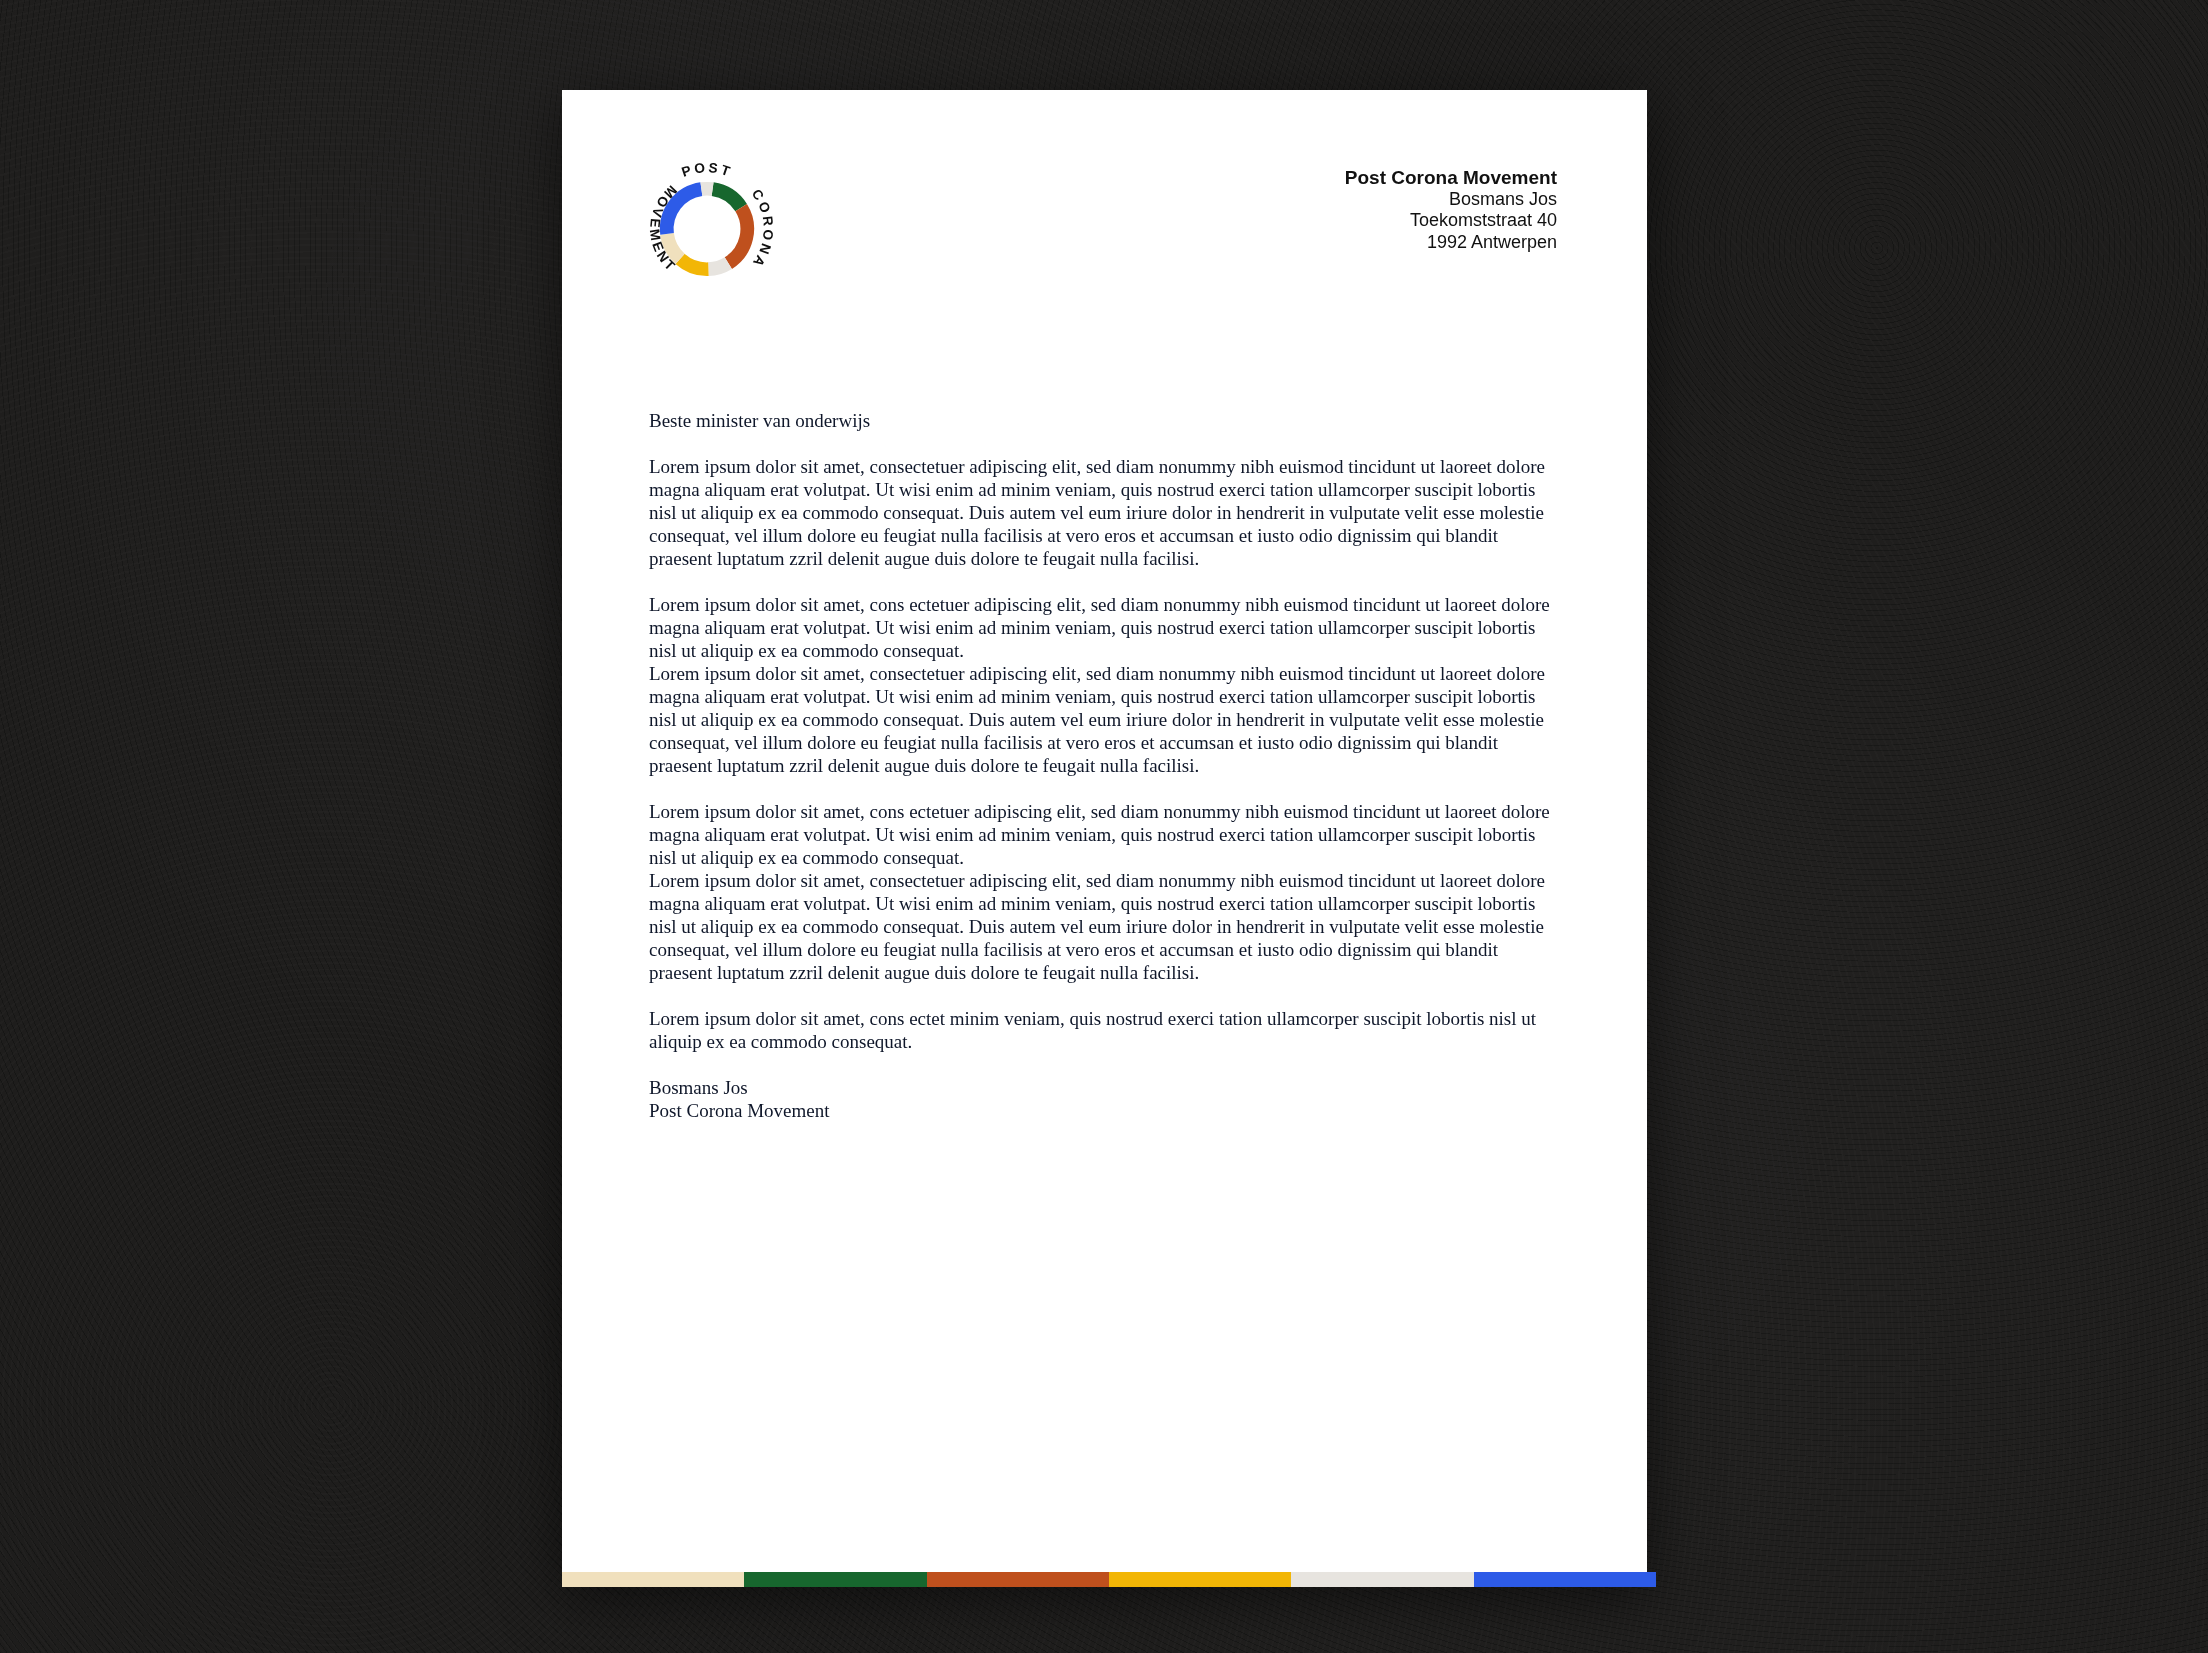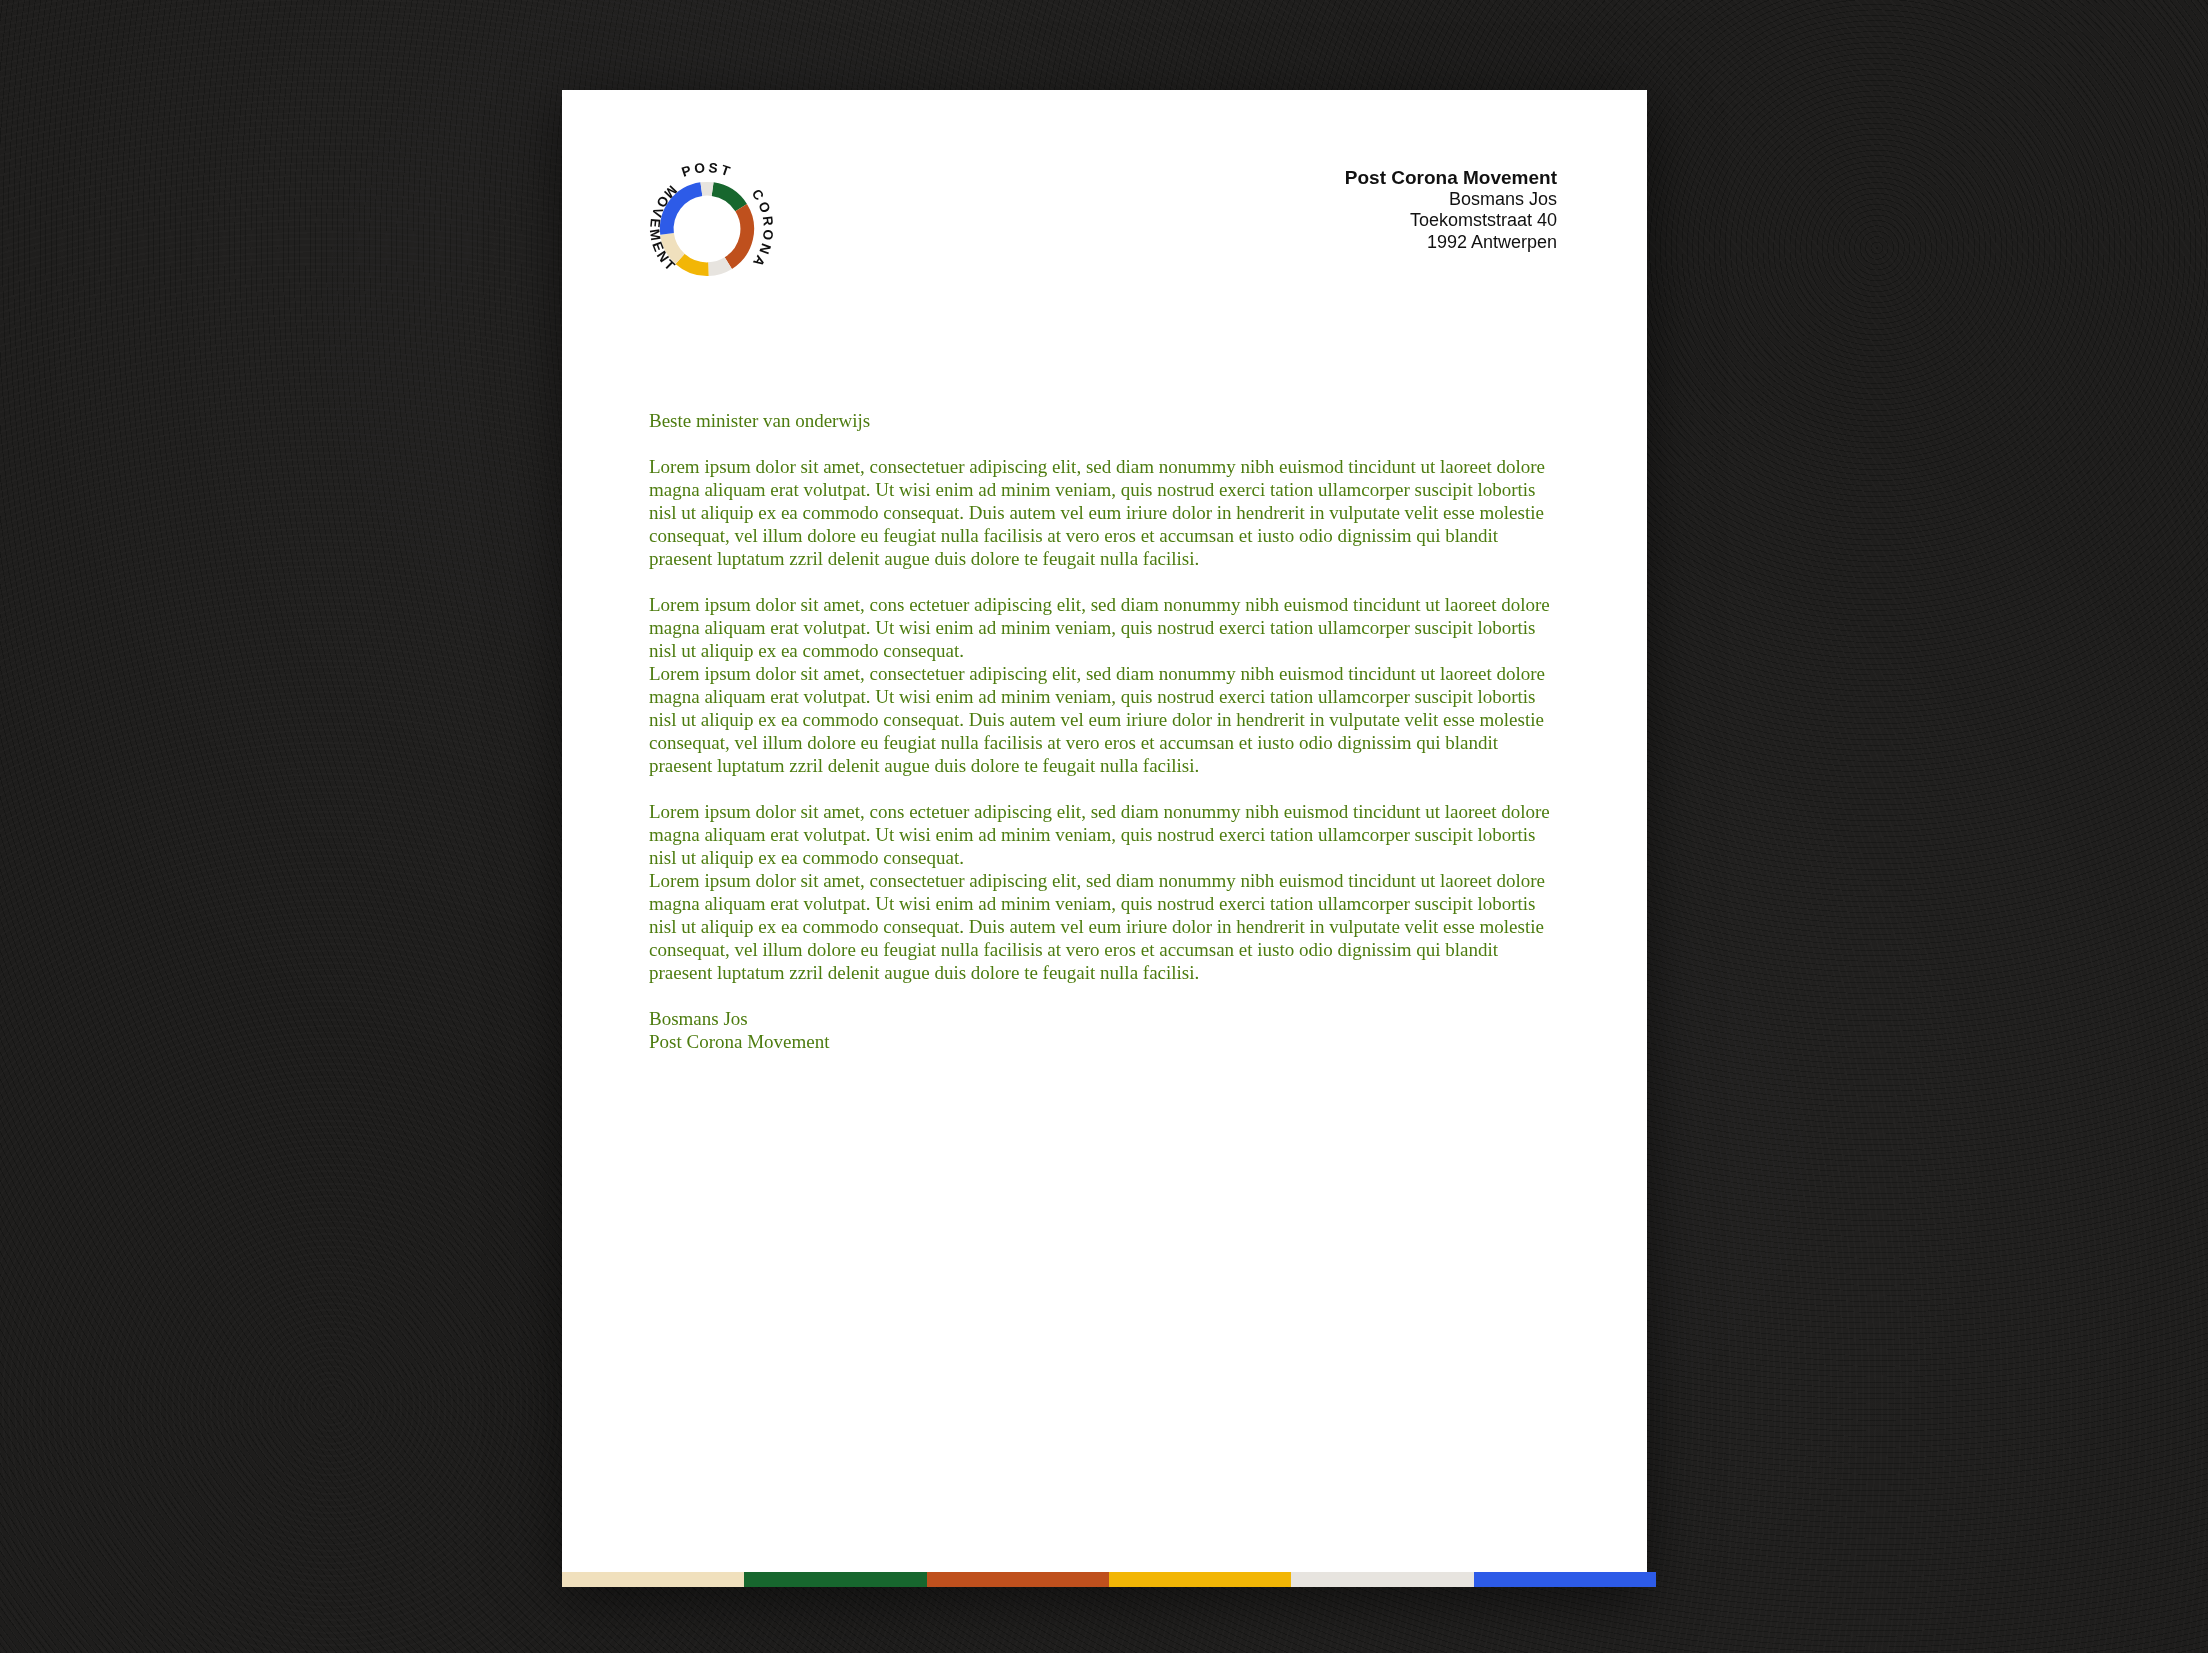--- a/index.html
+++ b/index.html
@@ -40,21 +40,21 @@
     font-size:18px;line-height:21.5px;
     color:#111111;
   }
   .sender .org{font-weight:bold;font-size:19px;}
   
   .letter{
     position:absolute;left:87px;top:319px;
     width:905px;
     font-family:"Liberation Serif",serif;
     font-size:19px;line-height:23px;
-    color:#4d7c0f;
+    color:#0f172a;
   }
   .letter p{margin:0;white-space:pre-line;}
   .letter p.gap{margin-top:23px;}
   
   .stripe{
     position:absolute;left:0;right:-9px;bottom:-3.6px;
     height:14.3px;display:flex;
   }
   .stripe .seg{flex:1 1 0;height:100%;}
 </style>
@@ -90,20 +90,21 @@
       <div class="line">1992 Antwerpen</div>
     </div>
 
     <main class="letter">
         <p>Beste minister van onderwijs</p>
         <p class="gap">Lorem ipsum dolor sit amet, consectetuer adipiscing elit, sed diam nonummy nibh euismod tincidunt ut laoreet dolore magna aliquam erat volutpat. Ut wisi enim ad minim veniam, quis nostrud exerci tation ullamcorper suscipit lobortis nisl ut aliquip ex ea commodo consequat. Duis autem vel eum iriure dolor in hendrerit in vulputate velit esse molestie consequat, vel illum dolore eu feugiat nulla facilisis at vero eros et accumsan et iusto odio dignissim qui blandit praesent luptatum zzril delenit augue duis dolore te feugait nulla facilisi.</p>
         <p class="gap">Lorem ipsum dolor sit amet, cons ectetuer adipiscing elit, sed diam nonummy nibh euismod tincidunt ut laoreet dolore magna aliquam erat volutpat. Ut wisi enim ad minim veniam, quis nostrud exerci tation ullamcorper suscipit lobortis nisl ut aliquip ex ea commodo consequat.</p>
         <p>Lorem ipsum dolor sit amet, consectetuer adipiscing elit, sed diam nonummy nibh euismod tincidunt ut laoreet dolore magna aliquam erat volutpat. Ut wisi enim ad minim veniam, quis nostrud exerci tation ullamcorper suscipit lobortis nisl ut aliquip ex ea commodo consequat. Duis autem vel eum iriure dolor in hendrerit in vulputate velit esse molestie consequat, vel illum dolore eu feugiat nulla facilisis at vero eros et accumsan et iusto odio dignissim qui blandit praesent luptatum zzril delenit augue duis dolore te feugait nulla facilisi.</p>
         <p class="gap">Lorem ipsum dolor sit amet, cons ectetuer adipiscing elit, sed diam nonummy nibh euismod tincidunt ut laoreet dolore magna aliquam erat volutpat. Ut wisi enim ad minim veniam, quis nostrud exerci tation ullamcorper suscipit lobortis nisl ut aliquip ex ea commodo consequat.</p>
         <p>Lorem ipsum dolor sit amet, consectetuer adipiscing elit, sed diam nonummy nibh euismod tincidunt ut laoreet dolore magna aliquam erat volutpat. Ut wisi enim ad minim veniam, quis nostrud exerci tation ullamcorper suscipit lobortis nisl ut aliquip ex ea commodo consequat. Duis autem vel eum iriure dolor in hendrerit in vulputate velit esse molestie consequat, vel illum dolore eu feugiat nulla facilisis at vero eros et accumsan et iusto odio dignissim qui blandit praesent luptatum zzril delenit augue duis dolore te feugait nulla facilisi.</p>
+        <p class="gap">Lorem ipsum dolor sit amet, cons ectet minim veniam, quis nostrud exerci tation ullamcorper suscipit lobortis nisl ut aliquip ex ea commodo consequat.</p>
         <p class="gap">Bosmans Jos
 Post Corona Movement</p>
       </main>
 
     <footer class="stripe">
         <div class="seg" style="background: rgb(240, 224, 189);"></div>
         <div class="seg" style="background: rgb(23, 103, 46);"></div>
         <div class="seg" style="background: rgb(191, 80, 29);"></div>
         <div class="seg" style="background: rgb(242, 182, 6);"></div>
         <div class="seg" style="background: rgb(231, 228, 223);"></div>

